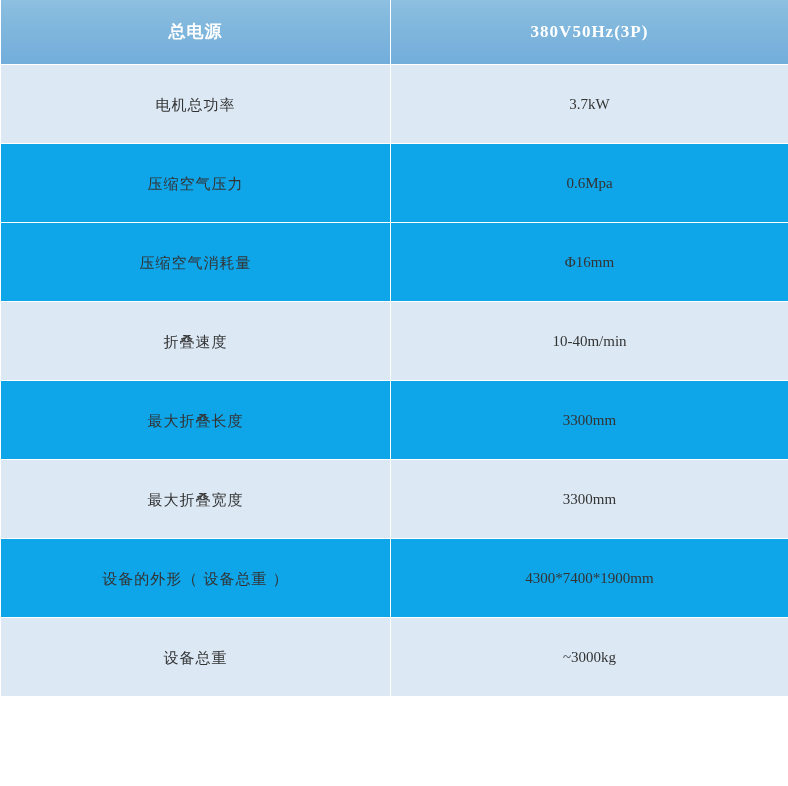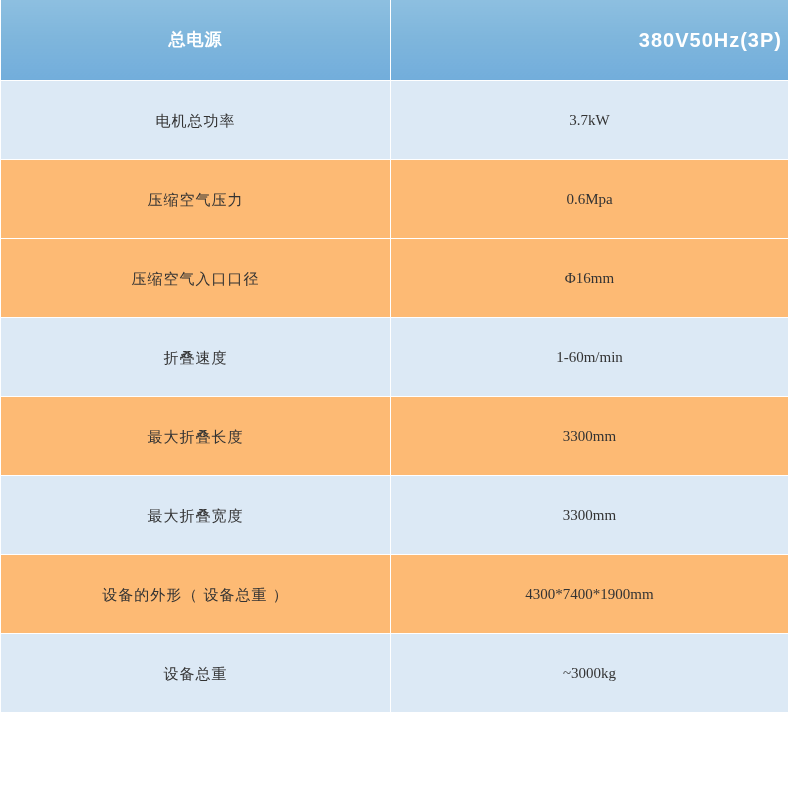--- a/index.html
+++ b/index.html
@@ -26,42 +26,41 @@
     border: 1px solid #ffffff;
     text-align: center;
     vertical-align: middle;
     font-weight: normal;
     padding: 0 6px;
     line-height: 1.4;
   }
 
   
   .spec-table thead th {
-    height: 80px;
+    height: 64px;
     background: linear-gradient(to bottom, #8dbfe0 0%, #7fb6dc 45%, #72addb 100%);
     color: #ffffff;
     font-size: 17px;
     font-weight: bold;
     letter-spacing: 1px;
     border-top: none;
   }
   .spec-table thead th.val {
-    font-family: Liberation Sans, sans-serif;
-    font-size: 20px;
-    text-align: right;
+    font-family: Liberation Serif, serif;
+    font-size: 17px;
   }
 
   
   .spec-table tbody td {
     height: 78px;
     font-size: 15px;
     color: #333333;
   }
   .spec-table tbody tr.odd td { background: #dce9f5; }
-  .spec-table tbody tr.even td { background: #fdba74; }
+  .spec-table tbody tr.even td { background: #0ea5e9; }
 
   .spec-table tbody td.label {
     color: #333333;
     letter-spacing: 1px;
   }
   .spec-table tbody td.value {
     font-family: "Liberation Serif", "DejaVu Serif", serif;
     font-size: 15px;
     color: #333333;
     text-align: center;
@@ -87,26 +86,26 @@
   <tbody>
     <tr class="odd">
       <td class="label">电机总功率</td>
       <td class="value">3.7kW</td>
     </tr>
     <tr class="even">
       <td class="label">压缩空气压力</td>
       <td class="value">0.6Mpa</td>
     </tr>
     <tr class="even">
-      <td class="label">压缩空气入口口径</td>
+      <td class="label">压缩空气消耗量</td>
       <td class="value">Φ16mm</td>
     </tr>
     <tr class="odd">
       <td class="label">折叠速度</td>
-      <td class="value">1-60m/min</td>
+      <td class="value">10-40m/min</td>
     </tr>
     <tr class="even">
       <td class="label">最大折叠长度</td>
       <td class="value">3300mm</td>
     </tr>
     <tr class="odd">
       <td class="label">最大折叠宽度</td>
       <td class="value">3300mm</td>
     </tr>
     <tr class="even">

